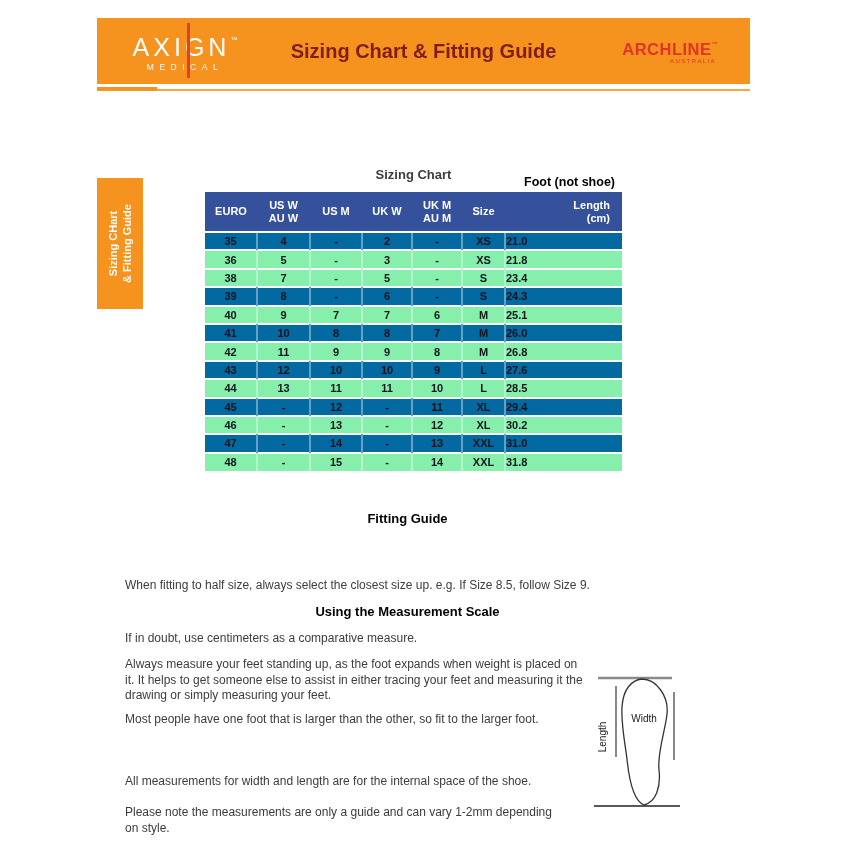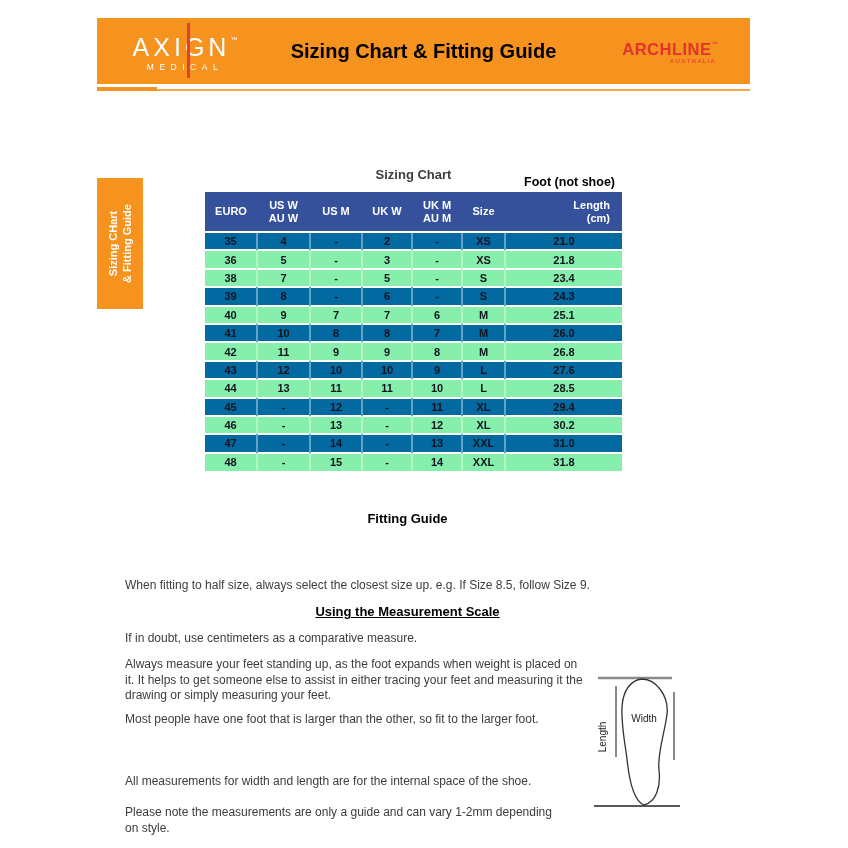--- a/index.html
+++ b/index.html
@@ -11,21 +11,21 @@
   .banner { position:absolute; left:97px; top:18px; width:653px; height:66px; background:#F6921E; }
   .banner-line { position:absolute; left:97px; top:89px; width:653px; height:2px; background:#F7A648; }
   .banner-line-accent { position:absolute; left:97px; top:87px; width:60px; height:4px; background:#F6921E; }
 
   .axign { position:absolute; left:28px; top:8px; width:120px; color:#fff; text-align:center; }
   .axign-name { font-size:25px; font-weight:400; letter-spacing:4px; line-height:27px; }
   .axign-tm { font-size:7px; vertical-align:14px; letter-spacing:0; }
   .axign-medical { font-size:8.5px; letter-spacing:5.5px; margin-top:1px; }
   .axign-line { position:absolute; left:62px; top:-3px; width:2.5px; height:55px; background:#E2402F; }
 
-  .banner-title { position:absolute; left:50%; top:22px; transform:translateX(-50%); color:#000000;
+  .banner-title { position:absolute; left:50%; top:22px; transform:translateX(-50%); color:#7f1d1d;
                   font-size:20px; font-weight:bold; white-space:nowrap; }
 
   .archline { position:absolute; right:32px; top:18px; text-align:right; color:#E2342B; }
   .archline-name { font-size:16.5px; font-weight:bold; letter-spacing:0.5px; line-height:17px; }
   .archline-tm { font-size:6px; vertical-align:9px; }
   .archline-country { font-size:6px; letter-spacing:1.4px; margin-top:0; margin-right:2px; }
 
   
   .side-tab { position:absolute; left:97px; top:178px; width:46px; height:131px; background:#F6921E; overflow:visible; }
   .side-tab-inner { position:absolute; left:0; top:131px; width:131px; height:46px;
@@ -43,21 +43,21 @@
   table.sizing col.c0{width:52px} table.sizing col.c1{width:53px} table.sizing col.c2{width:52px}
   table.sizing col.c3{width:50px} table.sizing col.c4{width:50px} table.sizing col.c5{width:43px}
   table.sizing col.c6{width:117px}
   table.sizing th { background:#36519B; color:#fff; font-size:11px; font-weight:bold;
                     height:40px; text-align:center; vertical-align:middle; white-space:pre-line; line-height:13px; }
   table.sizing th.len { text-align:right; padding-right:12px; }
   table.sizing td { height:18.4px; text-align:center; vertical-align:middle;
                     font-size:11px; font-weight:bold; color:#13131d;
                     border-top:2px solid #fff; border-left:2px solid rgba(255,255,255,0.38); }
   table.sizing td:first-child { border-left:none; }
-  table.sizing td.len { text-align:center; }
+  table.sizing td.len { text-align:left; }
   tr.row-blue td { background:#0369a1;margin-top:32px; }
   tr.row-light td { background:#86efac; }
 
   
   .sec-title { position:absolute; left:125px; width:565px; text-align:center;
                font-size:13px; font-weight:bold; color:#000000; }
   .para { position:absolute; left:125px; font-size:12px; color:#3c3c3c; line-height:15.5px; }
   .para b { color:#1c1c1c; }
 
   
@@ -248,21 +248,21 @@
           <td>14</td>
           <td>XXL</td>
           <td class="len">31.8</td>
         </tr>
       </tbody>
   </table>
 
   <div class="sec-title" style="top:511px;">Fitting Guide</div>
   <div class="para" style="top:578px; width:600px;">When fitting to half size, always select the closest size up. e.g. If Size 8.5, follow Size 9.</div>
 
-  <div class="sec-title" style="top:604px;text-decoration:underline;">Using the Measurement Scale</div>
+  <div class="sec-title" style="top:604px;">Using the Measurement Scale</div>
   <div class="para" style="top:631px; width:560px;">If in doubt, use centimeters as a comparative measure.</div>
   <div class="para" style="top:657px; width:462px;">Always measure your feet standing up, as the foot expands when weight is placed on it. It helps to get someone else to assist in either tracing your feet and measuring it the drawing or simply measuring your feet.</div>
   <div class="para" style="top:712px; width:470px;">Most people have one foot that is larger than the other, so fit to the larger foot.</div>
   <div class="para" style="top:774px; width:520px;">All measurements for width and length are for the internal space of the shoe.</div>
   <div class="para" style="top:805px; width:440px;">Please note the measurements are only a guide and can vary 1-2mm depending on style.</div>
 
   <svg class="foot-diagram" viewBox="0 0 108 160" xmlns="http://www.w3.org/2000/svg">
     <line x1="8" y1="20" x2="82" y2="20" stroke="#8a8a8a" stroke-width="2.4"></line>
     <line x1="4" y1="148" x2="90" y2="148" stroke="#222" stroke-width="1.6"></line>
     <path fill="none" stroke="#333" stroke-width="1.3" d="M52,21 C41,22 33,32 32,49 C31,66 35,85 37,101 C39,121 44,143 54,147 C66,144 71,129 69,112 C67,96 75,74 77,56 C79,38 66,21 52,21 Z"></path>

